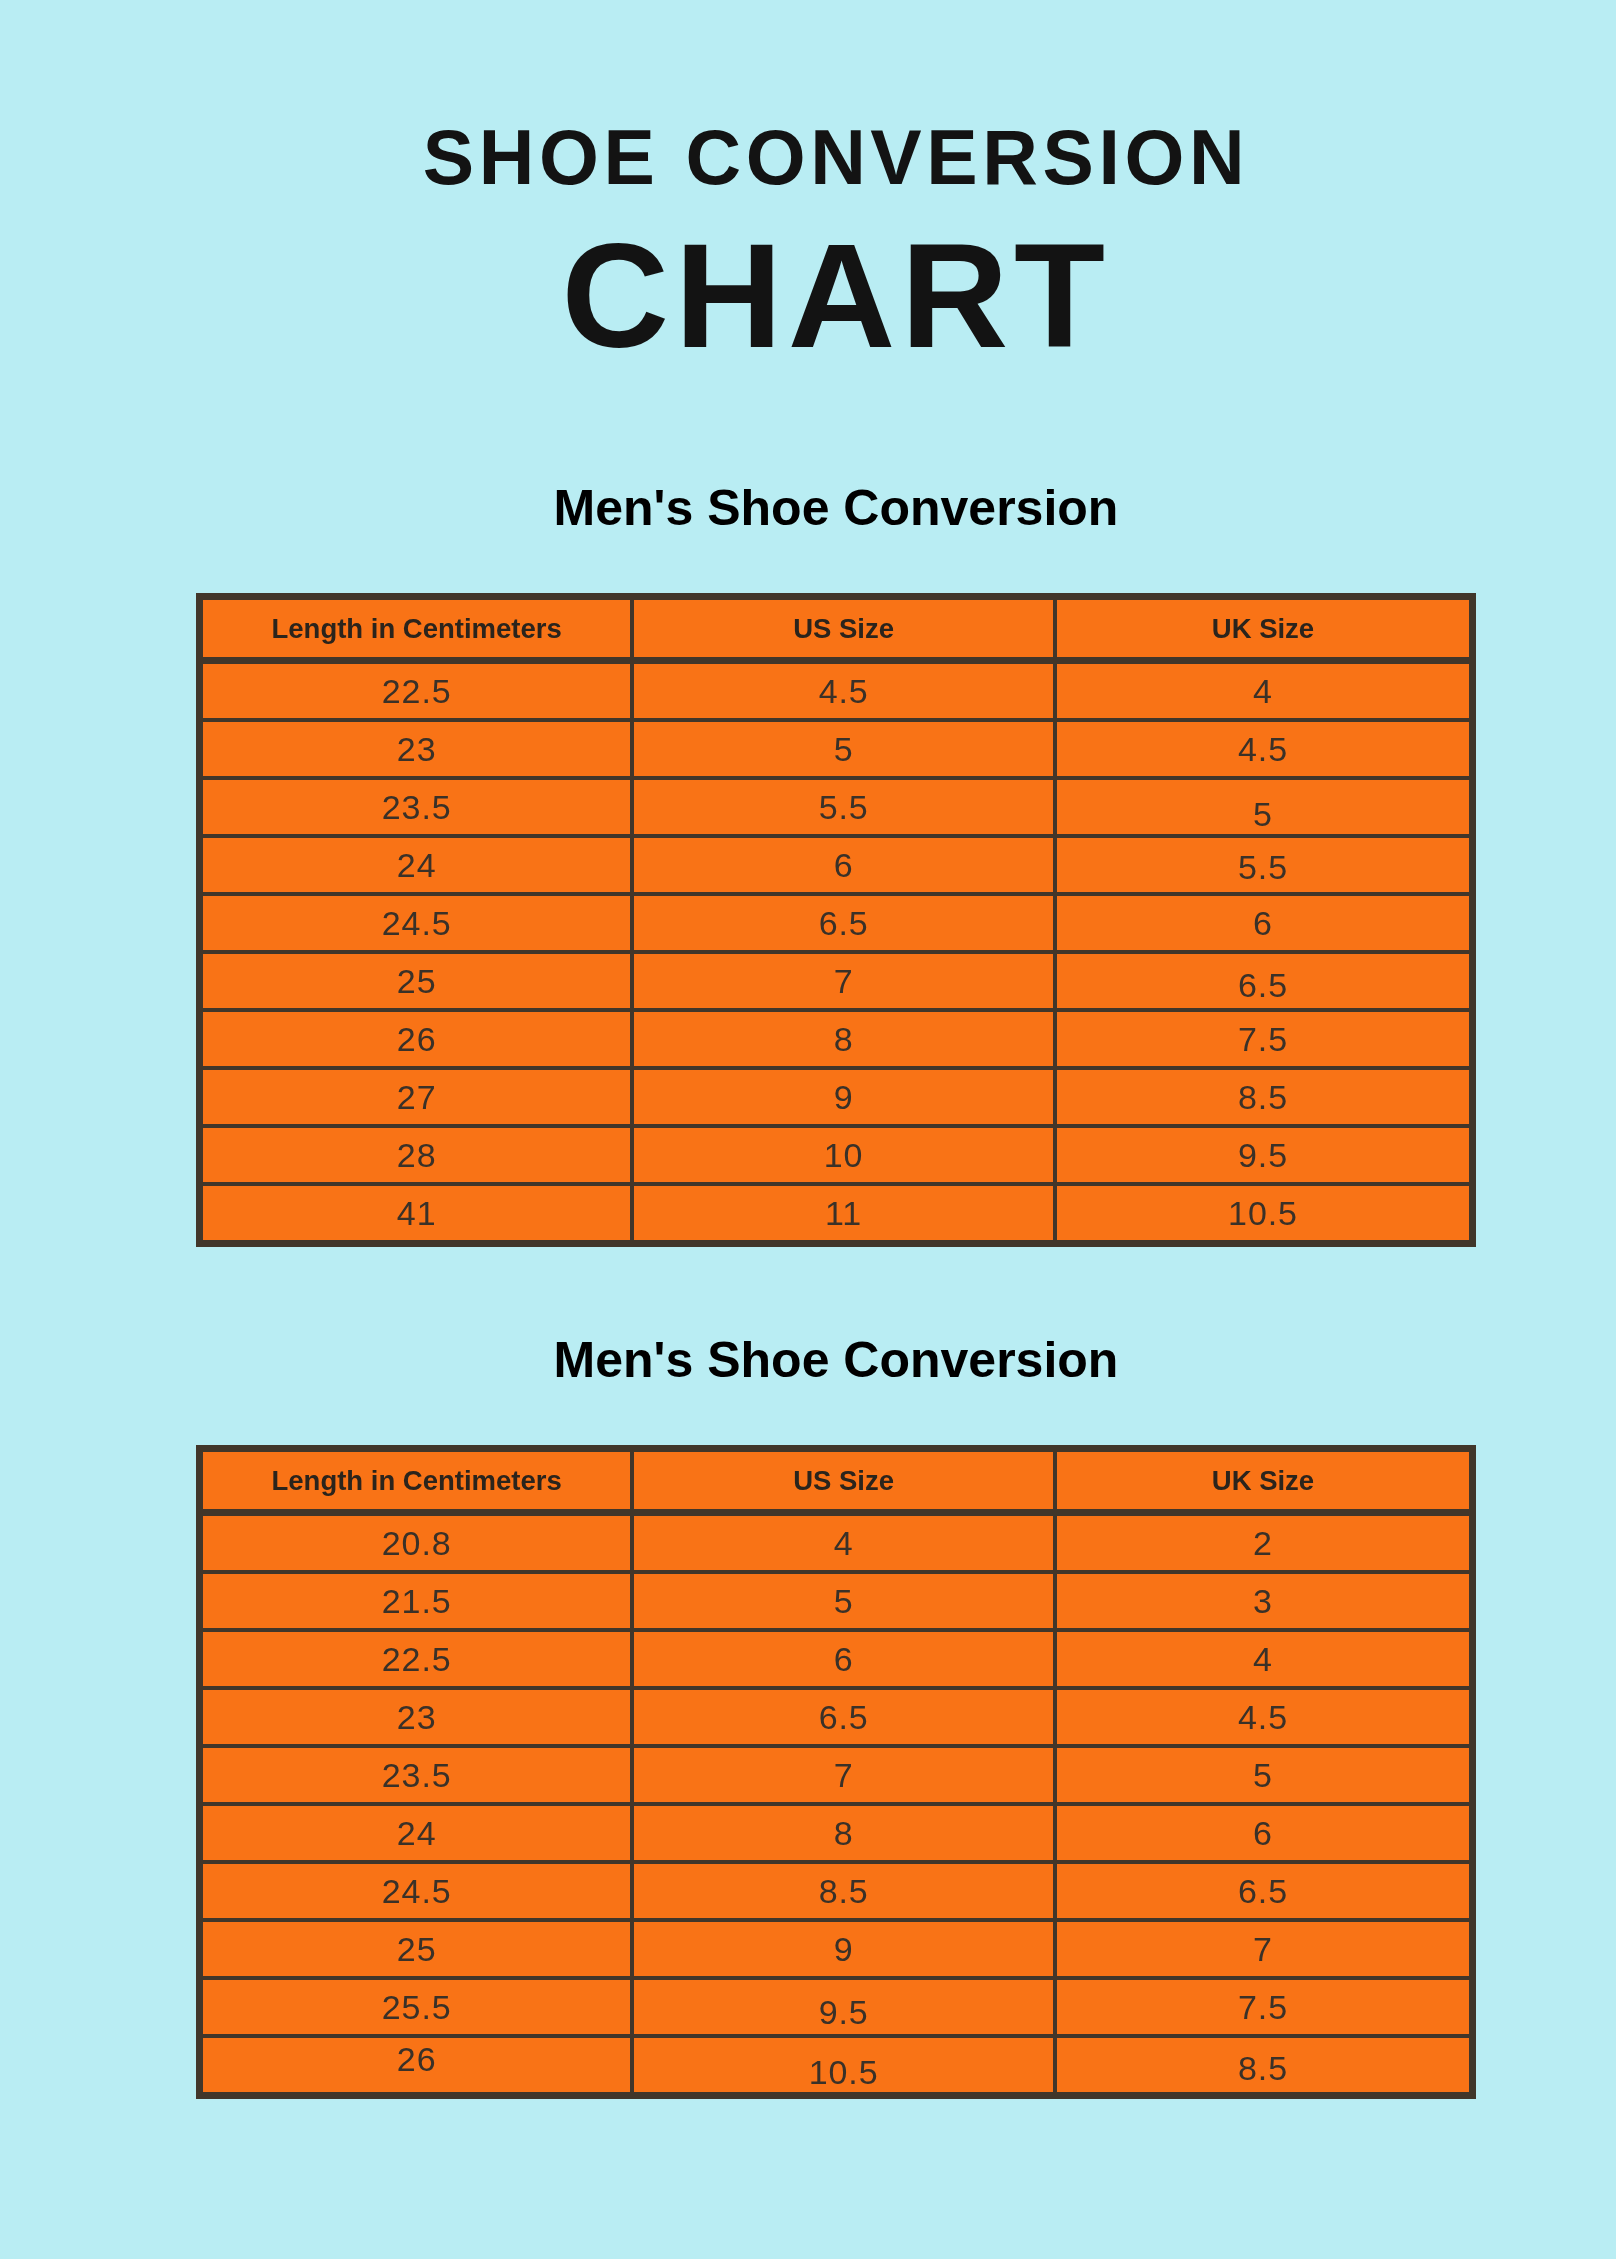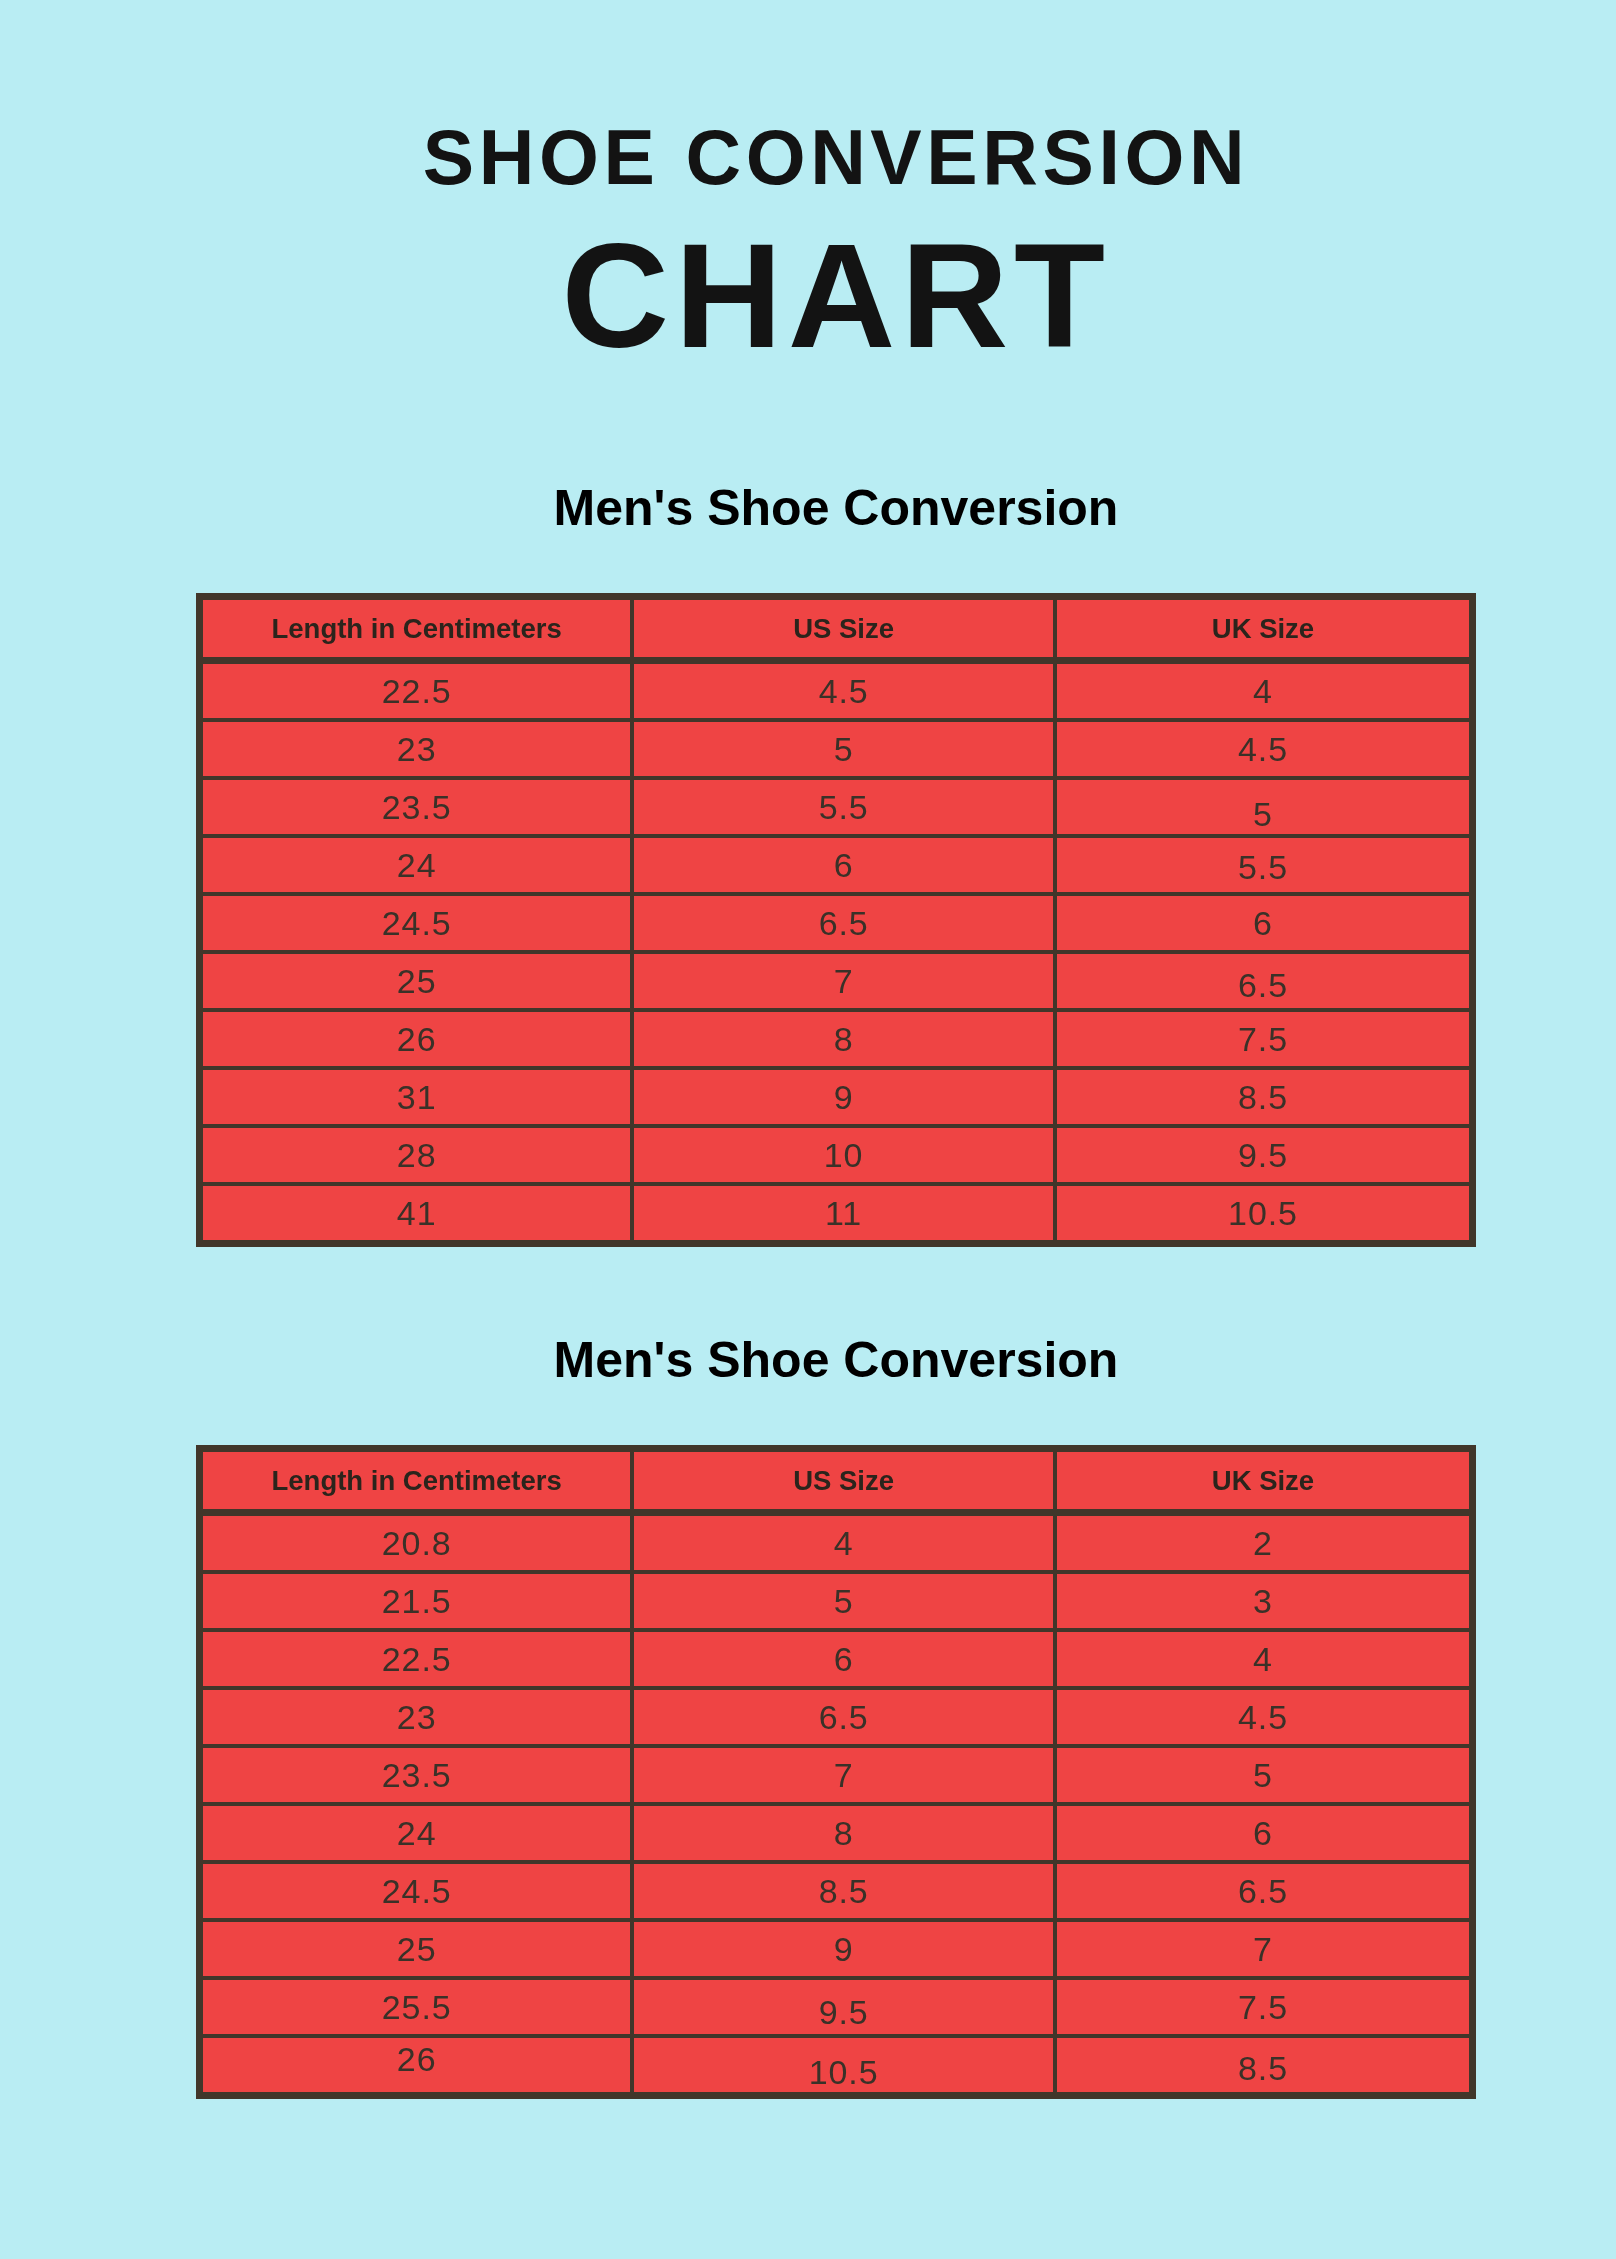--- a/index.html
+++ b/index.html
@@ -48,21 +48,21 @@
     margin-top: 118px;
   }
   .section-title.second {
     margin-top: 88px;
   }
   .conv-table {
     width: 1280px;
     margin: 59px auto 0 auto;
     border-collapse: collapse;
     table-layout: fixed;
-    background: #ef4444;
+    background: #f97316;
     border: 7.3px solid #41362a;
   }
   .conv-table th, .conv-table td {
     border: 4.6px solid #41362a;
     text-align: center;
     vertical-align: middle;
     padding: 0;
   }
   .conv-table thead th {
     height: 57px;
@@ -148,21 +148,21 @@
           <td><span>25</span></td>
           <td><span>7</span></td>
           <td><span>6.5</span></td>
         </tr>
         <tr>
           <td><span>26</span></td>
           <td><span>8</span></td>
           <td><span>7.5</span></td>
         </tr>
         <tr>
-          <td><span>31</span></td>
+          <td><span>27</span></td>
           <td><span>9</span></td>
           <td><span>8.5</span></td>
         </tr>
         <tr>
           <td><span>28</span></td>
           <td><span>10</span></td>
           <td><span>9.5</span></td>
         </tr>
         <tr>
           <td><span>41</span></td>

